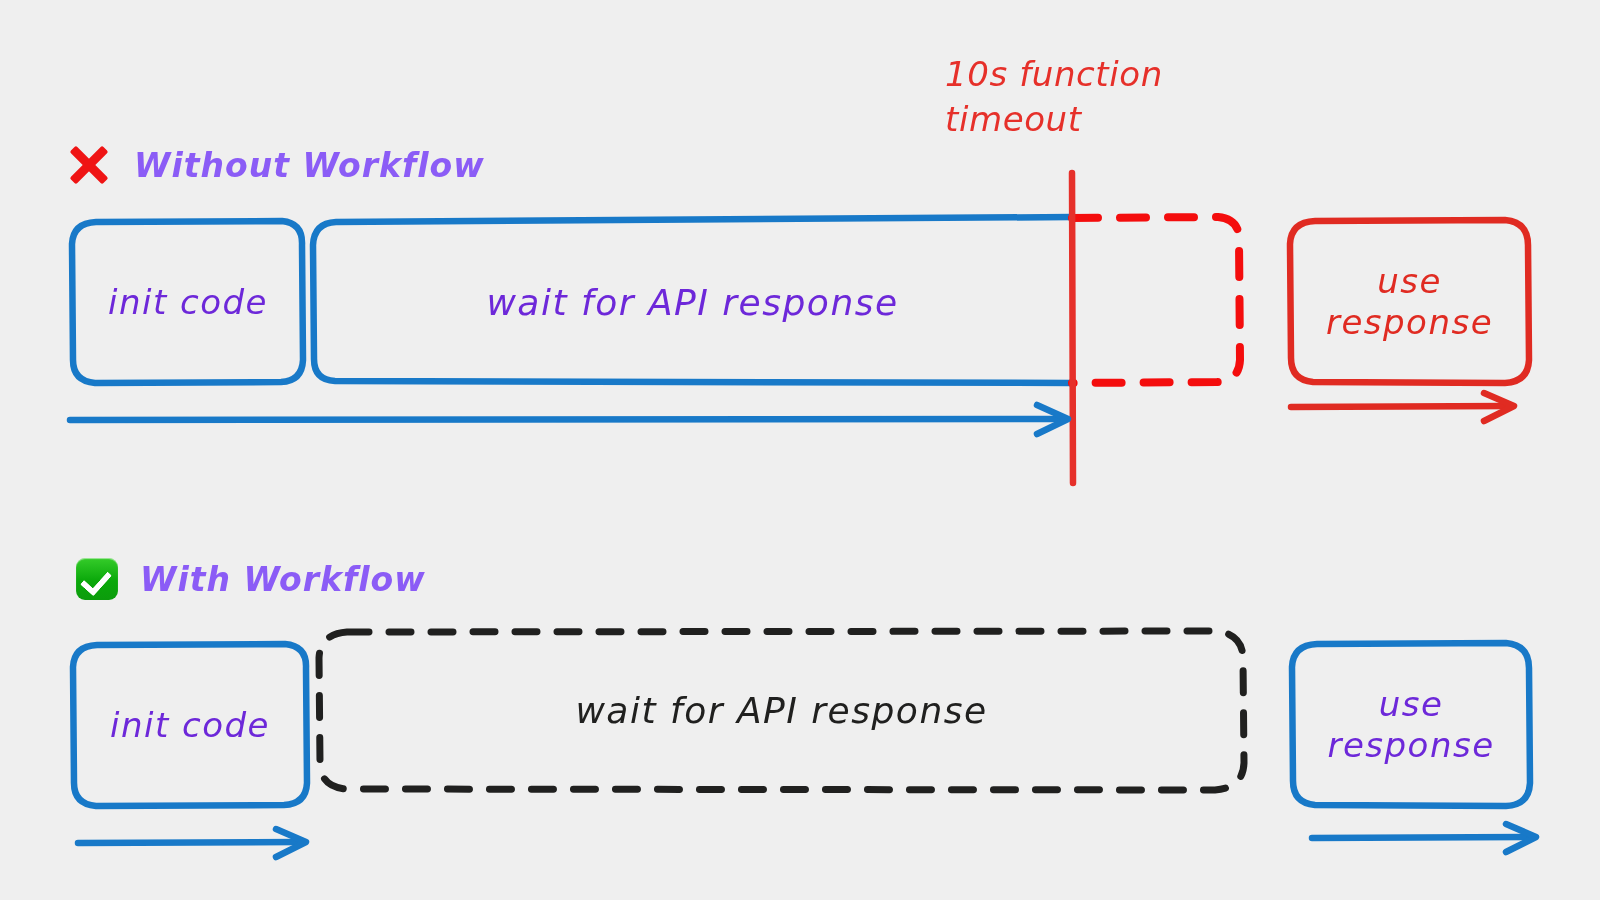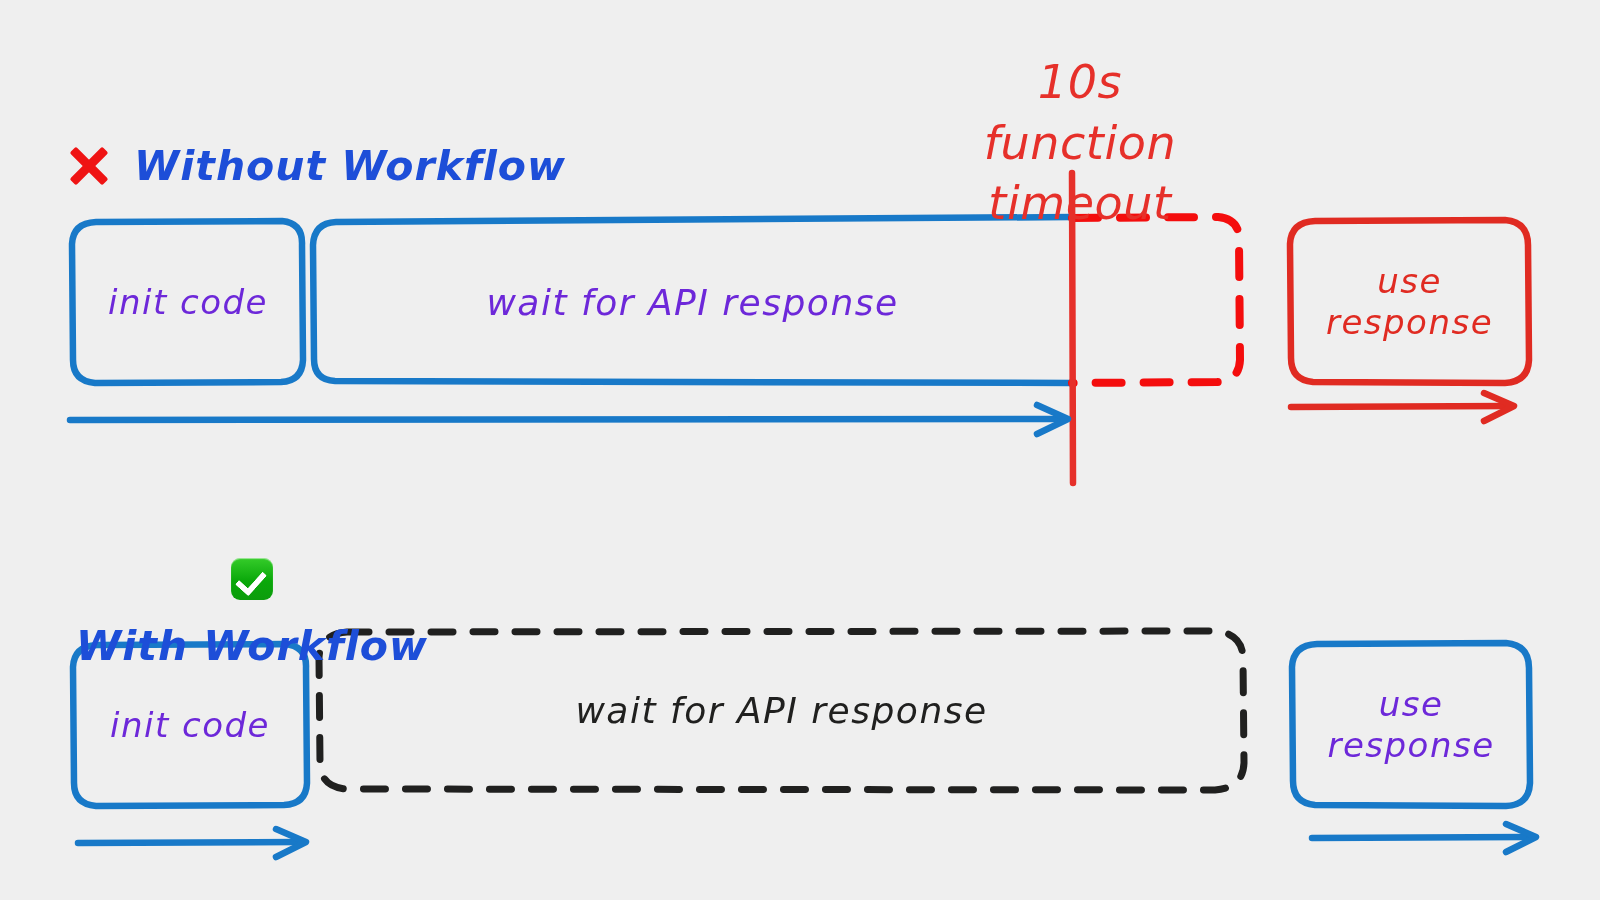--- a/index.html
+++ b/index.html
@@ -31,22 +31,22 @@
   .section-heading {
     position: absolute;
     display: flex;
     align-items: center;
     gap: 22px;
   }
   .heading-label {
     font-family: "DejaVu Sans", sans-serif;
     font-style: italic;
     font-weight: 700;
-    font-size: 41px;
-    color: #1d4ed8;
+    font-size: 33px;
+    color: #8b5cf6;
     letter-spacing: 1px;
     white-space: nowrap;
   }
   .mark-icon {
     width: 46px;
     height: 46px;
     position: relative;
     flex: 0 0 auto;
   }
   
@@ -101,23 +101,22 @@
   }
   .lbl-blue  { color: #6d28d9; }
   .lbl-red   { color: #e02b22; }
   .lbl-dark  { color: #20201f; }
 
   .timeout-note {
     position: absolute;
     color: #e6302a;
     font-family: "DejaVu Sans", sans-serif;
     font-style: italic;
-    font-size: 46px;
+    font-size: 34px;
     line-height: 1.32;
-    text-align: center;
     letter-spacing: 0.6px;
     white-space: pre-line;
   }
 </style>
 </head>
 <body>
 
 <div id="diagram-root">
 
   <svg class="layer" viewBox="0 0 1600 900" preserveAspectRatio="none">
@@ -167,21 +166,21 @@
     <span class="heading-label">Without Workflow</span>
   </div>
 
   <div class="box-label lbl-blue" style="left:73px; top:222px; width:230px; height:161px; font-size:34px;">init code</div>
 
   <div class="box-label lbl-blue" style="left:313px; top:222px; width:759px; height:161px; font-size:36px;">wait for API response</div>
 
   <div class="box-label lbl-red" style="left:1290px; top:221px; width:239px; height:162px; font-size:34px;">use
 response</div>
 
-  <div class="section-heading" style="left:76px; top:558px;flex-direction:column;">
+  <div class="section-heading" style="left:76px; top:558px;">
     <span class="mark-icon check-icon"></span>
     <span class="heading-label">With Workflow</span>
   </div>
 
   <div class="box-label lbl-blue" style="left:74px; top:645px; width:232px; height:161px; font-size:34px;">init code</div>
 
   <div class="box-label lbl-dark" style="left:319px; top:631px; width:925px; height:159px; font-size:36px;">wait for API response</div>
 
   <div class="box-label lbl-blue" style="left:1292px; top:644px; width:238px; height:162px; font-size:34px;">use
 response</div>

